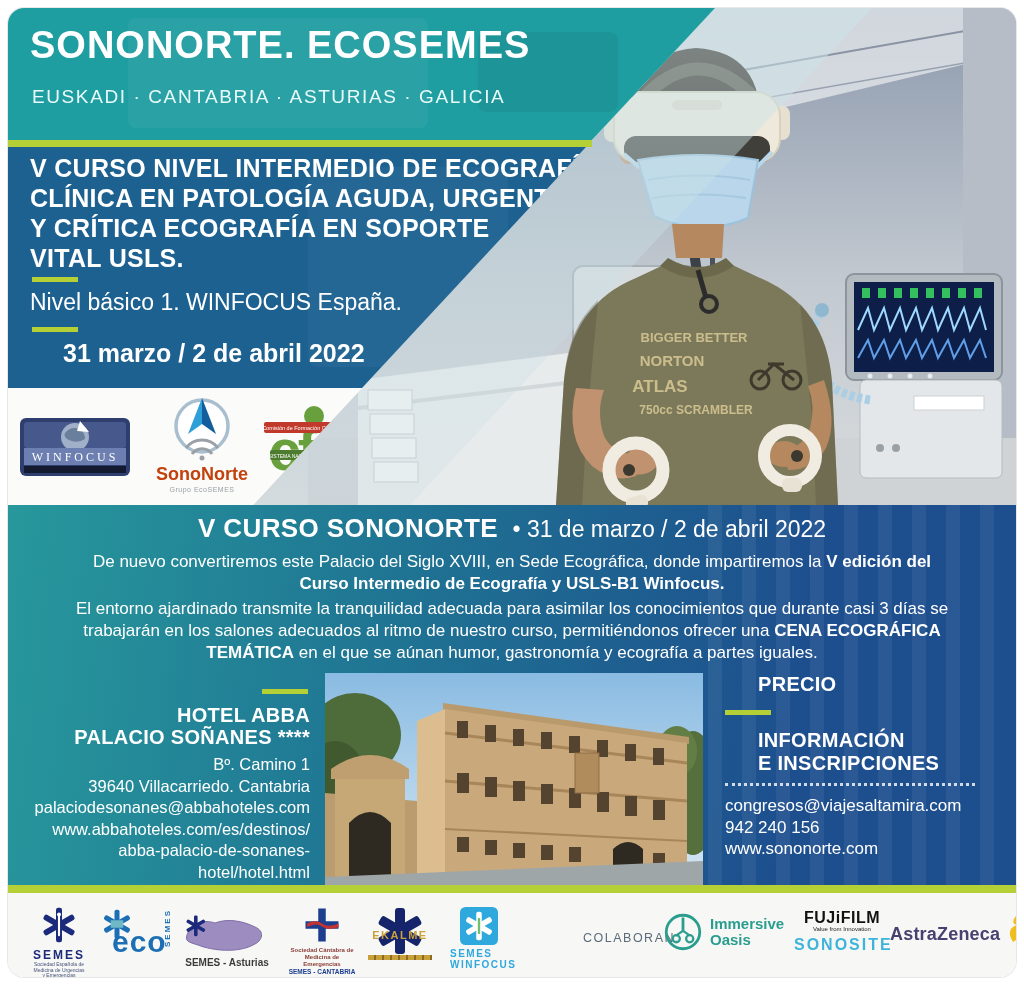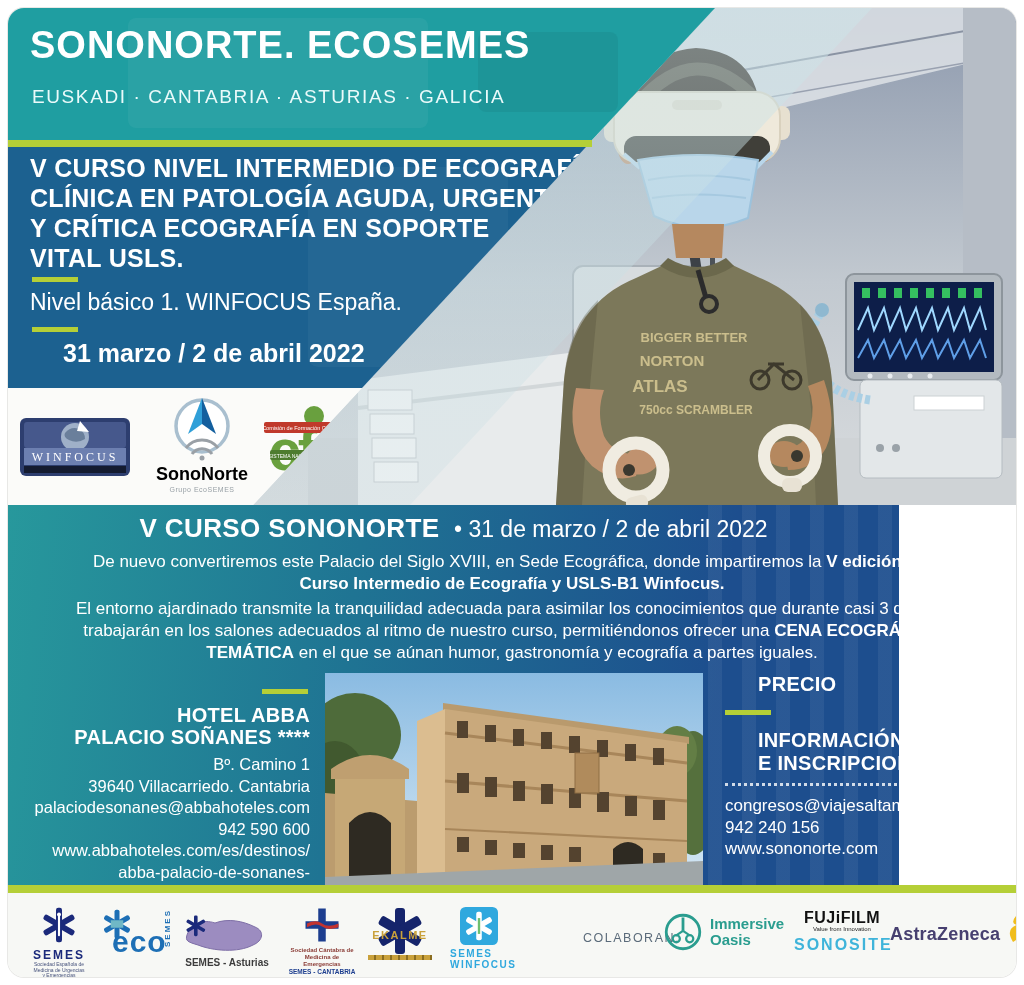--- a/index.html
+++ b/index.html
@@ -28,26 +28,26 @@
   .dash{width:46px;height:5px;background:#b5cf37;}
   .c-dash1{position:absolute;left:24px;top:130px;}
   .c-level{position:absolute;left:22px;top:142px;font-size:23px;font-weight:400;}
   .c-dash2{position:absolute;left:24px;top:180px;}
   .c-dates{position:absolute;left:22px;top:192px;font-size:25px;font-weight:800;margin-left:33px;}
 
   
   .logoband{left:0;top:380px;width:1008px;height:117px;background:#fbfbf9;clip-path:polygon(0 0,354px 0,245px 117px,0 117px);}
   .winfocus{position:absolute;left:12px;top:30px;}
   .sononorte{position:absolute;left:144px;top:6px;width:100px;text-align:center;}
-  .sononorte .sn-name{font-size:18px;font-weight:800;color:#000000;margin-top:-2px;}
+  .sononorte .sn-name{font-size:18px;font-weight:800;color:#c2410c;margin-top:-2px;}
   .sononorte .sn-sub{font-size:7px;color:#98a0a6;letter-spacing:.5px;margin-top:1px;}
   .cfc{position:absolute;left:254px;top:6px;}
 
   
-  .band{left:0;top:497px;width:891px;height:388px;background:linear-gradient(97deg,#27989c 0%,#1f7493 38%,#1d4e8e 78%);color:#fff;}
+  .band{left:0;top:497px;width:1008px;height:388px;background:linear-gradient(97deg,#27989c 0%,#1f7493 38%,#1d4e8e 78%);color:#fff;}
   .band .watermark{position:absolute;left:700px;top:0;width:290px;height:380px;opacity:.06;
       background:repeating-linear-gradient(90deg,#fff 0 14px,transparent 14px 34px);}
   .b-heading{position:absolute;left:0;top:8px;width:100%;text-align:center;}
   .b-heading .bh-bold{font-size:26px;font-weight:800;letter-spacing:.4px;}
   .b-heading .bh-rest{font-size:23px;font-weight:400;margin-left:10px;}
   .b-p1{position:absolute;left:64px;top:46px;width:880px;text-align:center;font-size:17px;line-height:22px;}
   .b-p2{position:absolute;left:44px;top:93px;width:920px;text-align:center;font-size:17px;line-height:22px;}
   .bold{font-weight:800;}
 
   .hotel{position:absolute;left:0;top:184px;width:302px;text-align:right;}
@@ -296,21 +296,20 @@
     <div class="b-p2"><span>El entorno ajardinado transmite la tranquilidad adecuada para asimilar los conocimientos que durante casi 3 días se trabajarán en los salones adecuados al ritmo de nuestro curso, permitiéndonos ofrecer una </span><span class="bold">CENA ECOGRÁFICA TEMÁTICA</span><span> en el que se aúnan humor, gastronomía y ecografía a partes iguales.</span></div>
 
     <div class="hotel">
       <div class="dash"></div>
       <div class="hname">HOTEL ABBA</div>
       <div class="hname">PALACIO SOÑANES ****</div>
       <div class="hgap"></div>
       <div class="hline">Bº. Camino 1</div>
       <div class="hline">39640 Villacarriedo. Cantabria</div>
       <div class="hline">palaciodesonanes@abbahoteles.com</div>
-      <div class="hline">942 590 600</div>
       <div class="hline">www.abbahoteles.com/es/destinos/</div>
       <div class="hline">abba-palacio-de-sonanes-hotel/hotel.html</div>
     </div>
 
     <div class="palace">
       <svg width="378" height="212" viewBox="0 0 378 212">
         <defs>
           <linearGradient id="skyg" x1="0" y1="0" x2="0" y2="1">
                 <stop offset="0" stop-color="#8abbe2"></stop>
                 <stop offset="1" stop-color="#d6e8f4"></stop>

